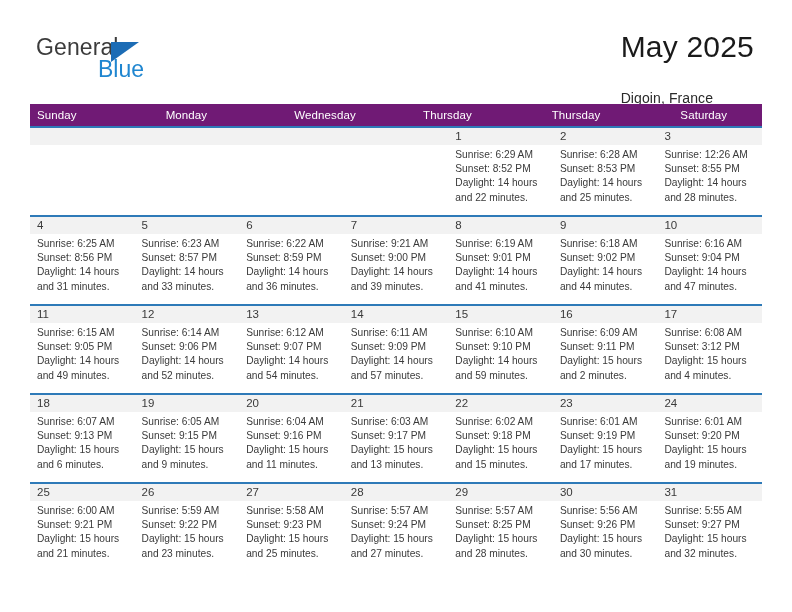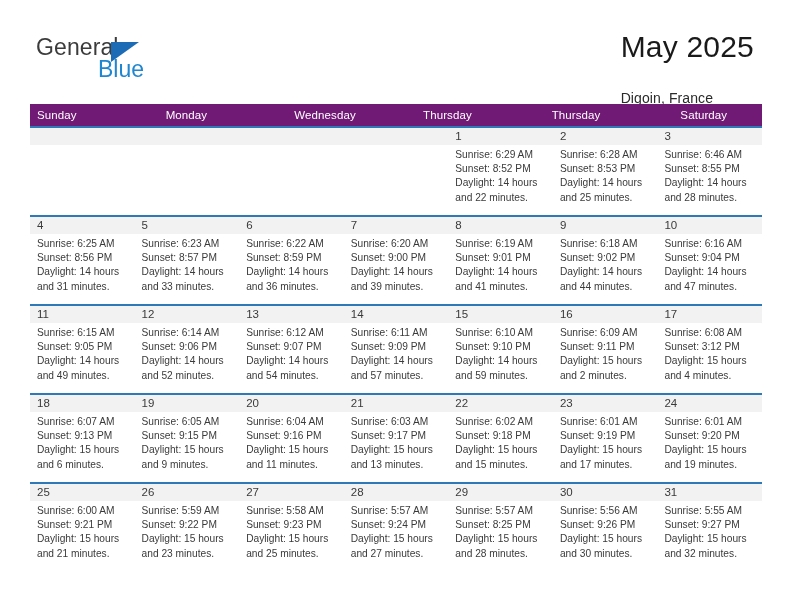--- a/index.html
+++ b/index.html
@@ -230,21 +230,21 @@
         <div class="day-body">
           <div>Sunrise: 6:28 AM</div>
           <div>Sunset: 8:53 PM</div>
           <div>Daylight: 14 hours</div>
           <div>and 25 minutes.</div>
         </div>
       </div>
       <div class="day">
         <div class="day-head">3</div>
         <div class="day-body">
-          <div>Sunrise: 6:46 AM</div>
+          <div>Sunrise: 12:26 AM</div>
           <div>Sunset: 8:55 PM</div>
           <div>Daylight: 14 hours</div>
           <div>and 28 minutes.</div>
         </div>
       </div>
     </div>
 
     <div class="week">
       <div class="day">
         <div class="day-head">4</div>
@@ -269,21 +269,21 @@
         <div class="day-body">
           <div>Sunrise: 6:22 AM</div>
           <div>Sunset: 8:59 PM</div>
           <div>Daylight: 14 hours</div>
           <div>and 36 minutes.</div>
         </div>
       </div>
       <div class="day">
         <div class="day-head">7</div>
         <div class="day-body">
-          <div>Sunrise: 6:20 AM</div>
+          <div>Sunrise: 9:21 AM</div>
           <div>Sunset: 9:00 PM</div>
           <div>Daylight: 14 hours</div>
           <div>and 39 minutes.</div>
         </div>
       </div>
       <div class="day">
         <div class="day-head">8</div>
         <div class="day-body">
           <div>Sunrise: 6:19 AM</div>
           <div>Sunset: 9:01 PM</div>

